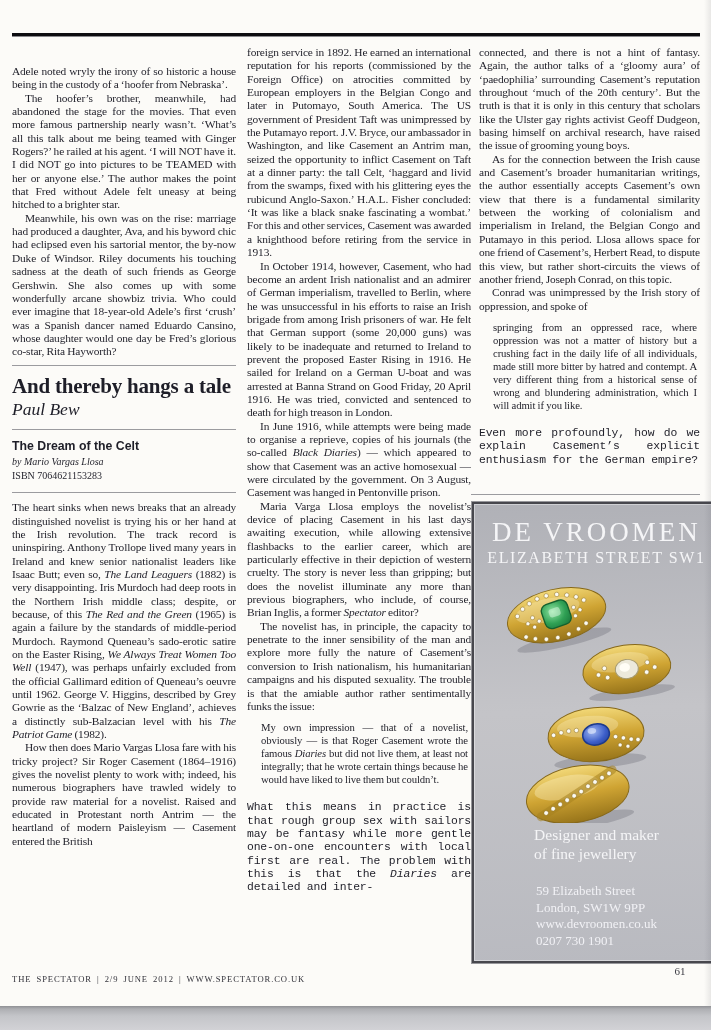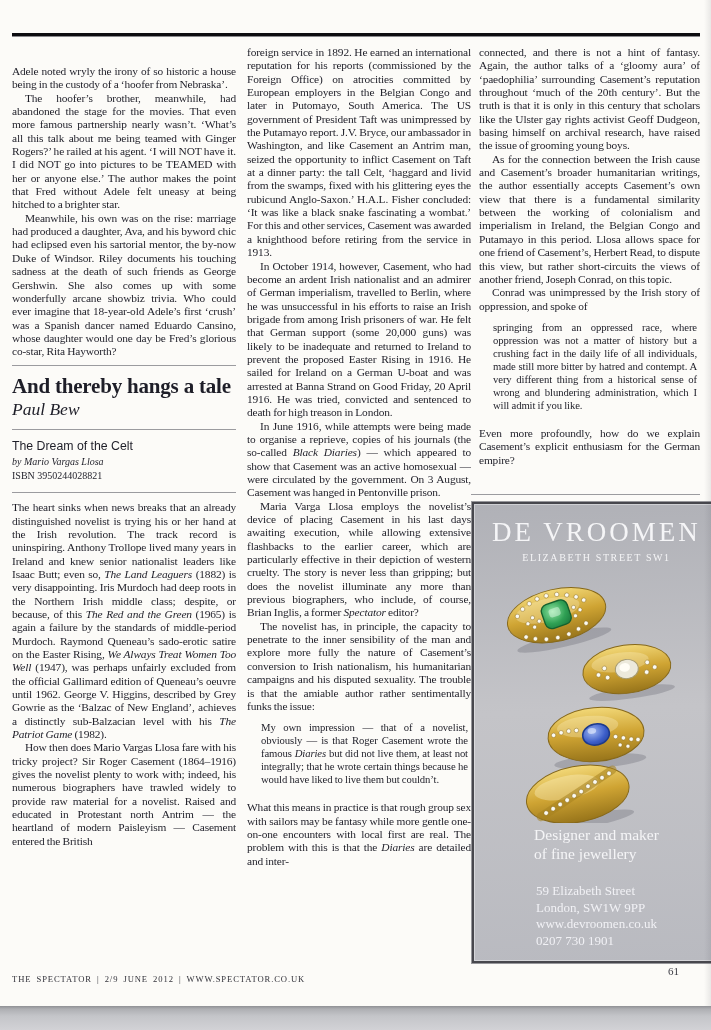--- a/index.html
+++ b/index.html
@@ -11,47 +11,47 @@
   }
   .top-rule{position:absolute;left:12px;top:33px;width:688px;height:3px;background:#0c0c10;
     border-bottom:1px solid #8a8a8e;}
   .col{position:absolute;top:46px;overflow:hidden;}
   .col0{left:12px;width:224px;height:928px;margin-top:19px;}
   .col1{left:247px;width:224px;height:928px;}
   .col2{left:479px;width:221px;height:452px;}
   .para{margin:0;text-align:justify;font-size:11.4px;line-height:13.35px;
     letter-spacing:-0.15px;word-spacing:-0.4px;hyphens:auto;-webkit-hyphens:auto;}
   .para.indent{text-indent:13px;}
-  .para.gap{margin-top:13px;}
+  .para.gap{margin-top:13px;font-family:Liberation Mono, monospace;}
   .rule{border:none;border-top:1px solid #9b9b9f;margin:6px 0 0 0;}
   .heading{font-size:21px;line-height:23px;font-weight:700;margin:9px 0 0 0;letter-spacing:-0.2px;}
   .byline{font-style:italic;font-size:17.5px;line-height:21px;margin:1px 0 9px 0;}
-  .book_title{font-family:"Liberation Sans","DejaVu Sans",sans-serif;font-weight:400;
+  .book_title{font-family:"Liberation Sans","DejaVu Sans",sans-serif;font-weight:700;
     font-size:12.3px;line-height:15px;margin:9px 0 1px 0;}
   .book_line{font-size:10px;line-height:14.3px;}
   .book_line:last-of-type{margin-bottom:9px;}
   .quote{font-size:10.7px;line-height:13px;text-align:justify;margin:8px 3px 15px 14px;
     letter-spacing:-0.1px;word-spacing:-0.3px;hyphens:auto;}
   .col .para:first-child{text-indent:0;}
   .rule + .para{margin-top:8px;}
   
   .footer{position:absolute;left:12px;top:974px;font-size:8.6px;letter-spacing:0.9px;
     word-spacing:2px;color:#32323a;}
-  .pagenum{position:absolute;left:668px;top:965px;width:24px;text-align:left;
+  .pagenum{position:absolute;left:668px;top:965px;width:24px;text-align:center;
     font-size:11px;color:#3c3c44;}
   
   .ad-rule{position:absolute;left:471px;top:494px;width:229px;height:0;
     border-top:1px solid #9b9b9f;}
   .ad{position:absolute;left:472px;top:502px;width:249px;height:461px;box-sizing:border-box;
     border:2px solid #47474d;box-shadow:inset 0 0 0 1px rgba(255,255,255,.4),0 0 0 1px #97979b;
     background:linear-gradient(178deg,#b0b1b7 0%,#c4c4c8 45%,#b9bac0 100%);
     display:flex;flex-direction:column;align-items:center;
     padding:13px 0 12px 0;color:#f5f5f7;text-align:left;}
   .ad-brand{font-size:27px;line-height:30px;letter-spacing:3px;white-space:nowrap;}
-  .ad-loc{font-size:10px;line-height:18px;letter-spacing:1.6px;margin-top:2px;white-space:nowrap;}
+  .ad-loc{font-size:16px;line-height:18px;letter-spacing:1.6px;margin-top:2px;white-space:nowrap;}
   .ad-rings{margin:2px 0 0 0;}
   .ad-tagline{font-size:15.5px;line-height:19px;margin-top:2px;}
   .ad-address{font-size:13px;line-height:16.5px;margin-top:20px;color:#f1f1f5;}
   .bottom-strip{position:absolute;left:0;top:1006px;width:711px;height:24px;
     background:linear-gradient(#8f9094 0,#aeafb3 3px,#c4c5c9 10px,#d2d2d6 24px);}
   .right-edge{position:absolute;right:0;top:0;width:7px;height:1030px;
     background:linear-gradient(90deg,rgba(0,0,0,0),rgba(60,60,70,0.10));}
 </style>
 </head>
 <body>
@@ -61,21 +61,21 @@
 <div class="col col0">
     <p class="para"><span>Adele noted wryly the irony of so historic a house being in the custody of a ‘hoofer from Nebraska’.</span></p>
     <p class="para indent"><span>The hoofer’s brother, meanwhile, had abandoned the stage for the movies. That even more famous partnership nearly wasn’t. ‘What’s all this talk about me being teamed with Ginger Rogers?’ he railed at his agent. ‘I will NOT have it. I did NOT go into pictures to be TEAMED with her or anyone else.’ The author makes the point that Fred without Adele felt uneasy at being hitched to a brighter star.</span></p>
     <p class="para indent"><span>Meanwhile, his own was on the rise: marriage had produced a daughter, Ava, and his byword chic had eclipsed even his sartorial mentor, the by-now Duke of Windsor. Riley documents his touching sadness at the death of such friends as George Gershwin. She also comes up with some wonderfully arcane showbiz trivia. Who could ever imagine that 18-year-old Adele’s first ‘crush’ was a Spanish dancer named Eduardo Cansino, whose daughter would one day be Fred’s glorious co-star, Rita Hayworth?</span></p>
     <hr class="rule">
     <h2 class="heading"><span>And thereby hangs a tale</span></h2>
     <div class="byline"><span>Paul Bew</span></div>
     <hr class="rule">
     <div class="book_title"><span>The Dream of the Celt</span></div>
     <div class="book_line"><i>by Mario Vargas Llosa</i></div>
-    <div class="book_line"><span>ISBN 3950244028821</span></div>
+    <div class="book_line"><span>ISBN 7064621153283</span></div>
     <hr class="rule">
     <p class="para"><span>The heart sinks when news breaks that an already distinguished novelist is trying his or her hand at the Irish revolution. The track record is uninspiring. Anthony Trollope lived many years in Ireland and knew senior nationalist leaders like Isaac Butt; even so, </span><i>The Land Leaguers</i><span> (1882) is very disappointing. Iris Murdoch had deep roots in the Northern Irish middle class; despite, or because, of this </span><i>The Red and the Green</i><span> (1965) is again a failure by the standards of middle-period Murdoch. Raymond Queneau’s sado-erotic satire on the Easter Rising, </span><i>We Always Treat Women Too Well</i><span> (1947), was perhaps unfairly excluded from the official Gallimard edition of Queneau’s oeuvre until 1962. George V. Higgins, described by Grey Gowrie as the ‘Balzac of New England’, achieves a distinctly sub-Balzacian level with his </span><i>The Patriot Game</i><span> (1982).</span></p>
     <p class="para indent"><span>How then does Mario Vargas Llosa fare with his tricky project? Sir Roger Casement (1864–1916) gives the novelist plenty to work with; indeed, his numerous biographers have trawled widely to provide raw material for a novelist. Raised and educated in Protestant north Antrim — the heartland of modern Paisleyism — Casement entered the British</span></p>
   </div>
 <div class="col col1">
     <p class="para"><span>foreign service in 1892. He earned an international reputation for his reports (commissioned by the Foreign Office) on atrocities committed by European employers in the Belgian Congo and later in Putomayo, South America. The US government of President Taft was unimpressed by the Putamayo report. J.V. Bryce, our ambassador in Washington, and like Casement an Antrim man, seized the opportunity to inflict Casement on Taft at a dinner party: the tall Celt, ‘haggard and livid from the swamps, fixed with his glittering eyes the rubicund Anglo-Saxon.’ H.A.L. Fisher concluded: ‘It was like a black snake fascinating a wombat.’ For this and other services, Casement was awarded a knighthood before retiring from the service in 1913.</span></p>
     <p class="para indent"><span>In October 1914, however, Casement, who had become an ardent Irish nationalist and an admirer of German imperialism, travelled to Berlin, where he was unsuccessful in his efforts to raise an Irish brigade from among Irish prisoners of war. He felt that German support (some 20,000 guns) was likely to be inadequate and returned to Ireland to prevent the proposed Easter Rising in 1916. He sailed for Ireland on a German U-boat and was arrested at Banna Strand on Good Friday, 20 April 1916. He was tried, convicted and sentenced to death for high treason in London.</span></p>
     <p class="para indent"><span>In June 1916, while attempts were being made to organise a reprieve, copies of his journals (the so-called </span><i>Black Diaries</i><span>) — which appeared to show that Casement was an active homosexual — were circulated by the government. On 3 August, Casement was hanged in Pentonville prison.</span></p>
     <p class="para indent"><span>Maria Varga Llosa employs the novelist’s device of placing Casement in his last days awaiting execution, while allowing extensive flashbacks to the earlier career, which are particularly effective in their depiction of western cruelty. The story is never less than gripping; but does the novelist illuminate any more than previous biographers, who include, of course, Brian Inglis, a former </span><i>Spectator</i><span> editor?</span></p>
     <p class="para indent"><span>The novelist has, in principle, the capacity to penetrate to the inner sensibility of the man and explore more fully the nature of Casement’s conversion to Irish nationalism, his humanitarian campaigns and his disputed sexuality. The trouble is that the amiable author rather sentimentally funks the issue:</span></p>

